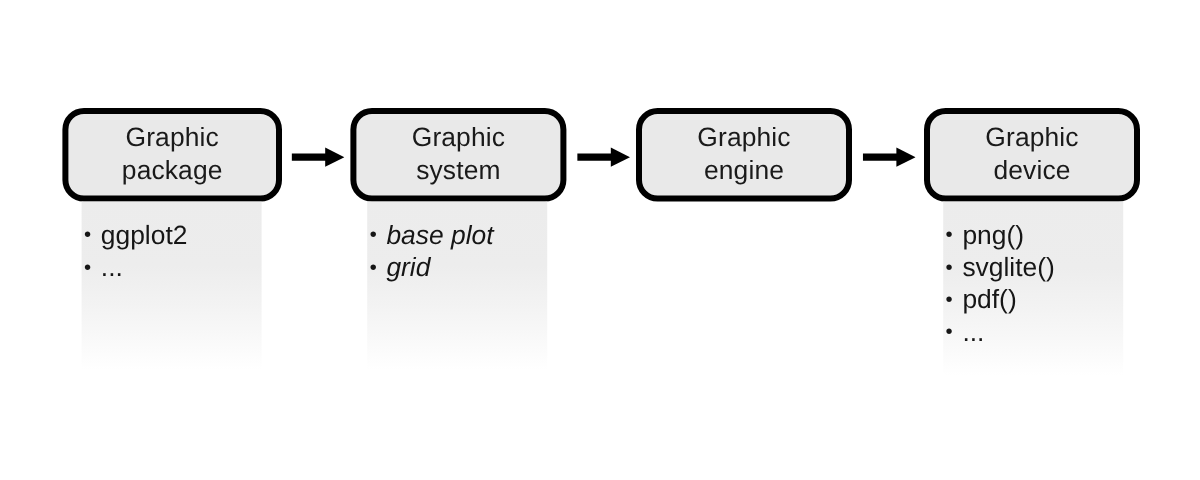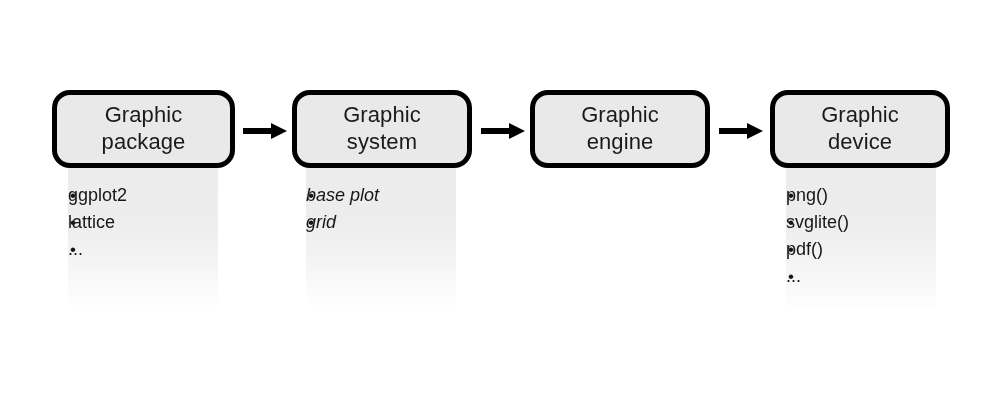--- a/index.html
+++ b/index.html
@@ -63,23 +63,24 @@
                 #f9f9f9 82%,
                 #ffffff 100%);
     padding: 14px 0 0 0;
   }
   .bullet-list {
     list-style: none;
     margin: 0;
     padding: 0;
   }
   .bullet-item {
-    font-size: 18px;
+    font-size: 22px;
     line-height: 27px;
     color: #161616;
+    padding-left: 16px;
     position: relative;
     white-space: nowrap;
   }
   .bullet-item::before {
     content: "\2022";
     position: absolute;
     left: 2px;
     top: 0;
     font-size: 17px;
     color: #161616;
@@ -99,21 +100,20 @@
 <div id="diagram">
 
   <div class="stage" style="left:0;top:0;">
     <div class="node-box" style="left:52px; top:90px; width:183px; height:78px;">
       <span class="node-label">Graphic
 package</span>
     </div>
     <div class="detail-panel" style="left:68px; top:168px; width:150px; height:140px;">
       <ul class="bullet-list">
         <li class="bullet-item">ggplot2</li>
-        <li class="bullet-item">lattice</li>
         <li class="bullet-item">...</li>
       </ul>
     </div>
   </div>
 
   <div class="flow-arrow" style="left:243px; width:44px;">
     <svg width="44" height="20" viewBox="0 0 44 20" aria-hidden="true">
       <line x1="0" y1="10" x2="31" y2="10" stroke="#000000" stroke-width="6"></line>
       <polygon points="28,2 44,10 28,18" fill="#000000"></polygon>
     </svg>

